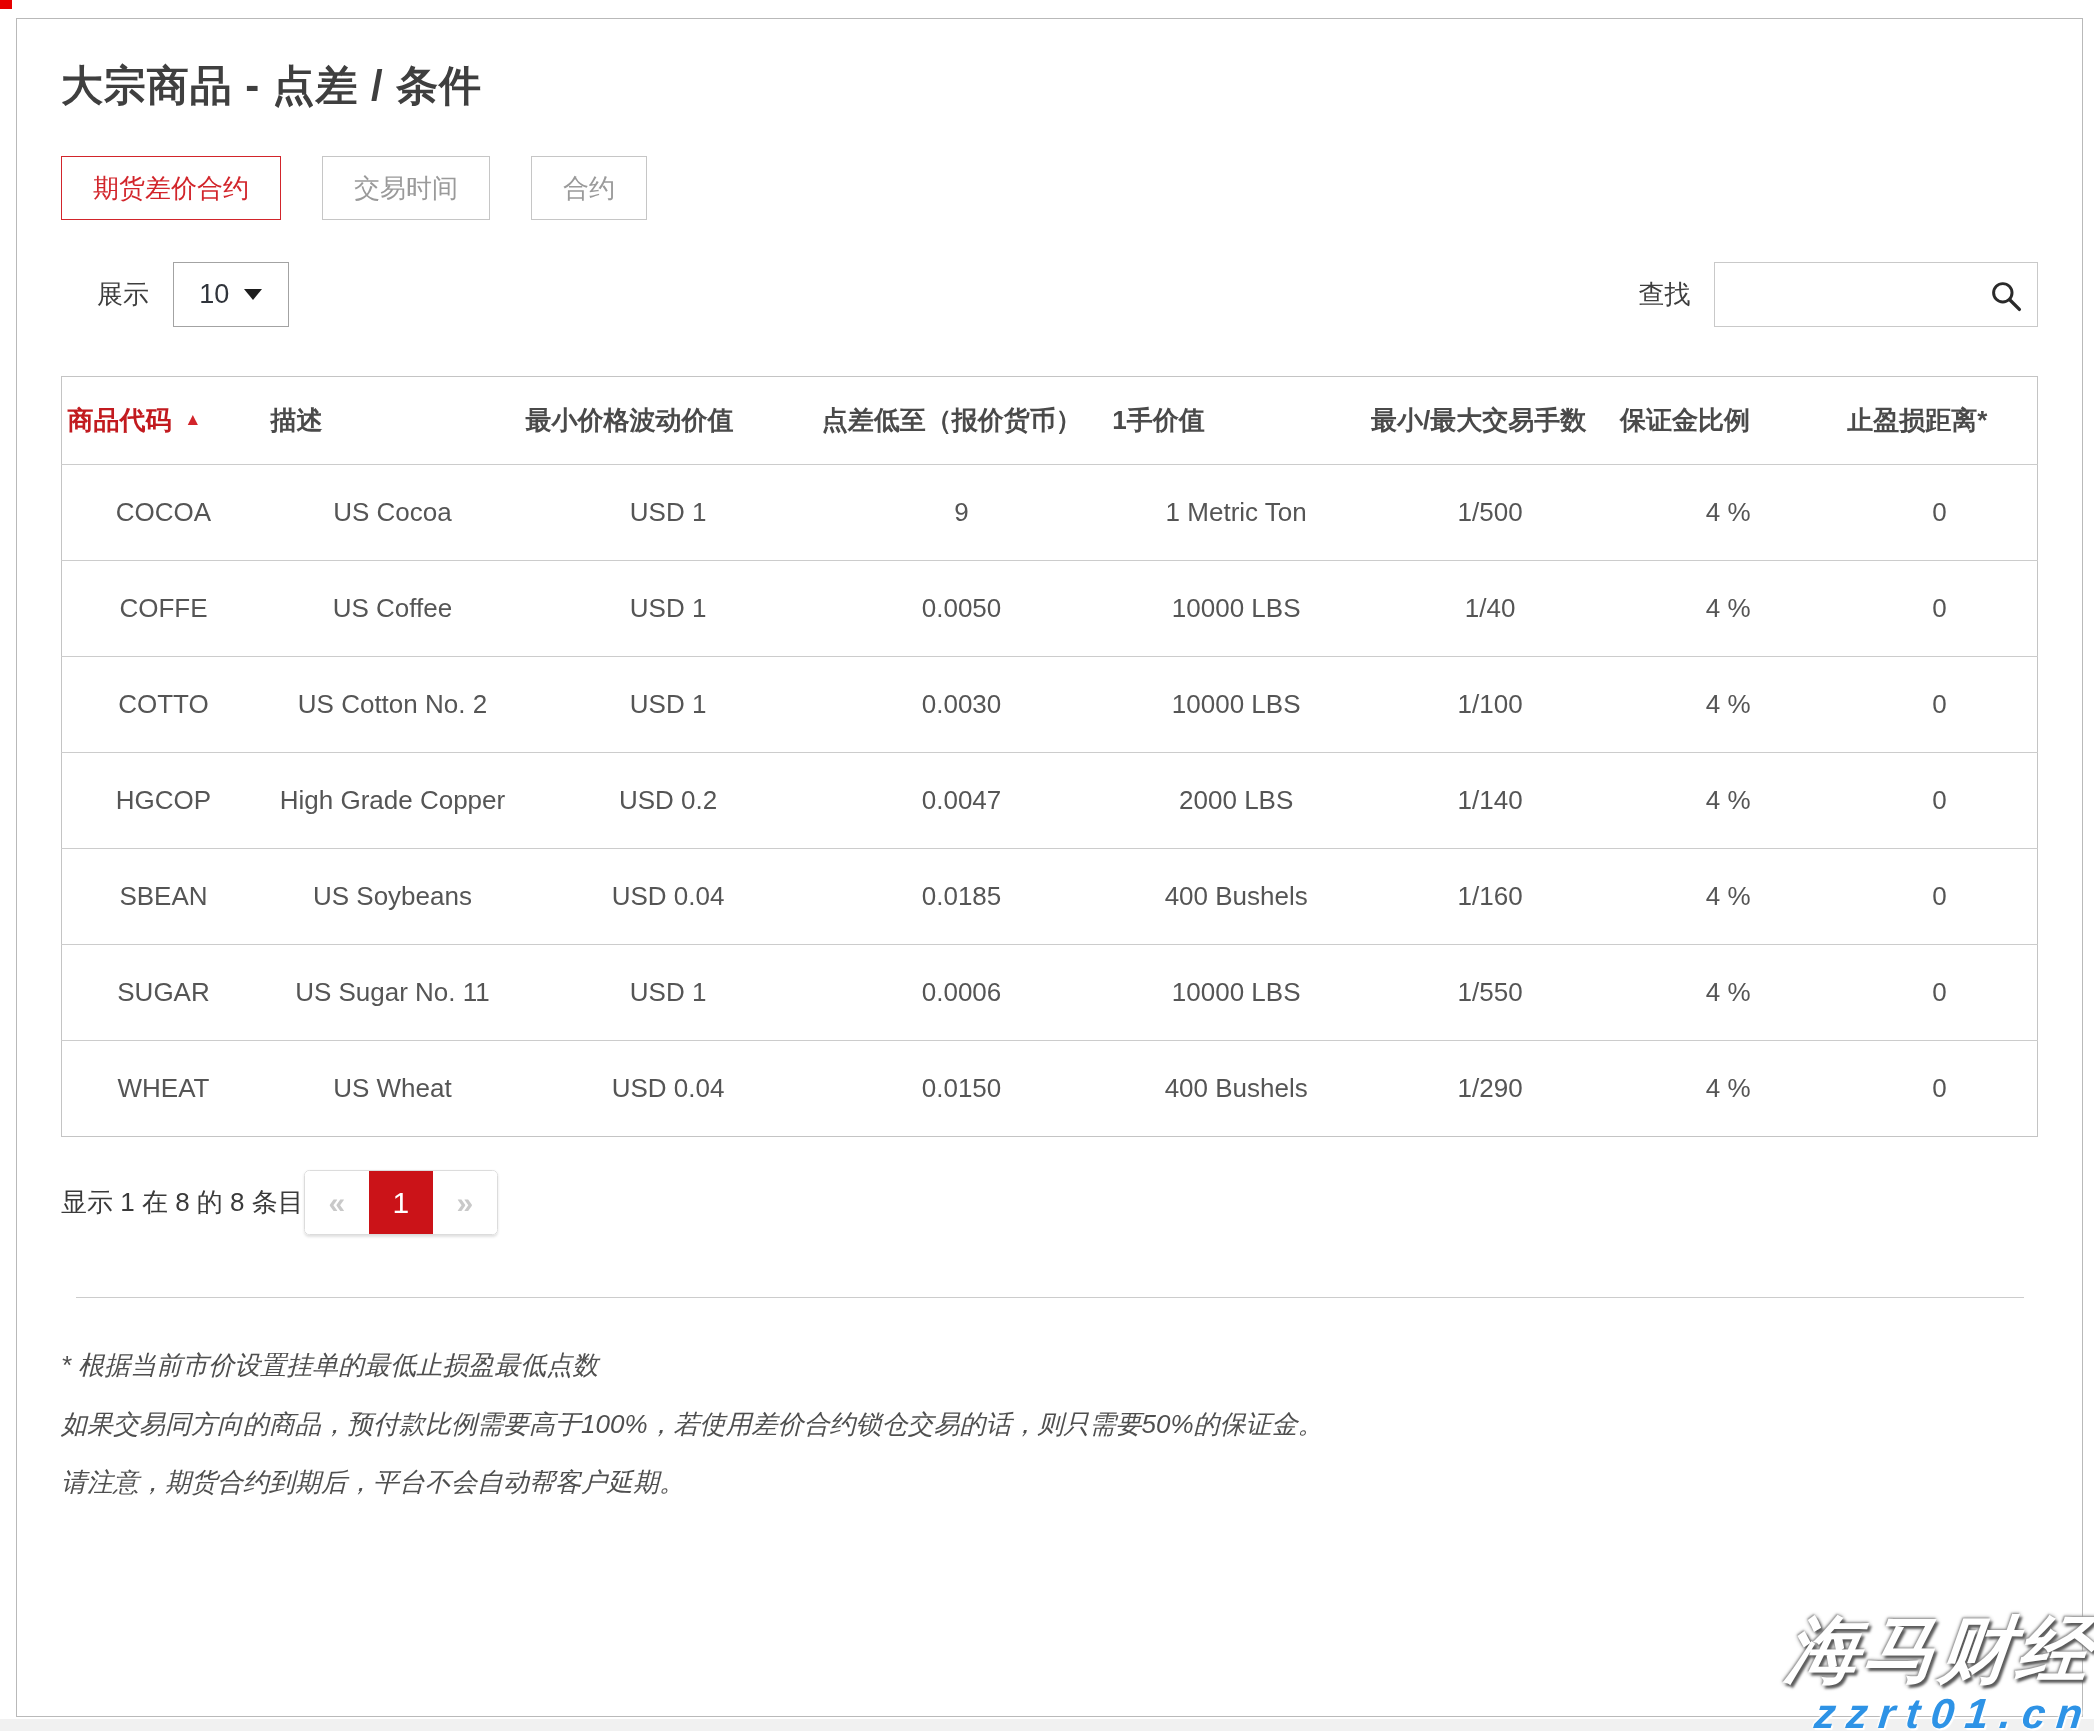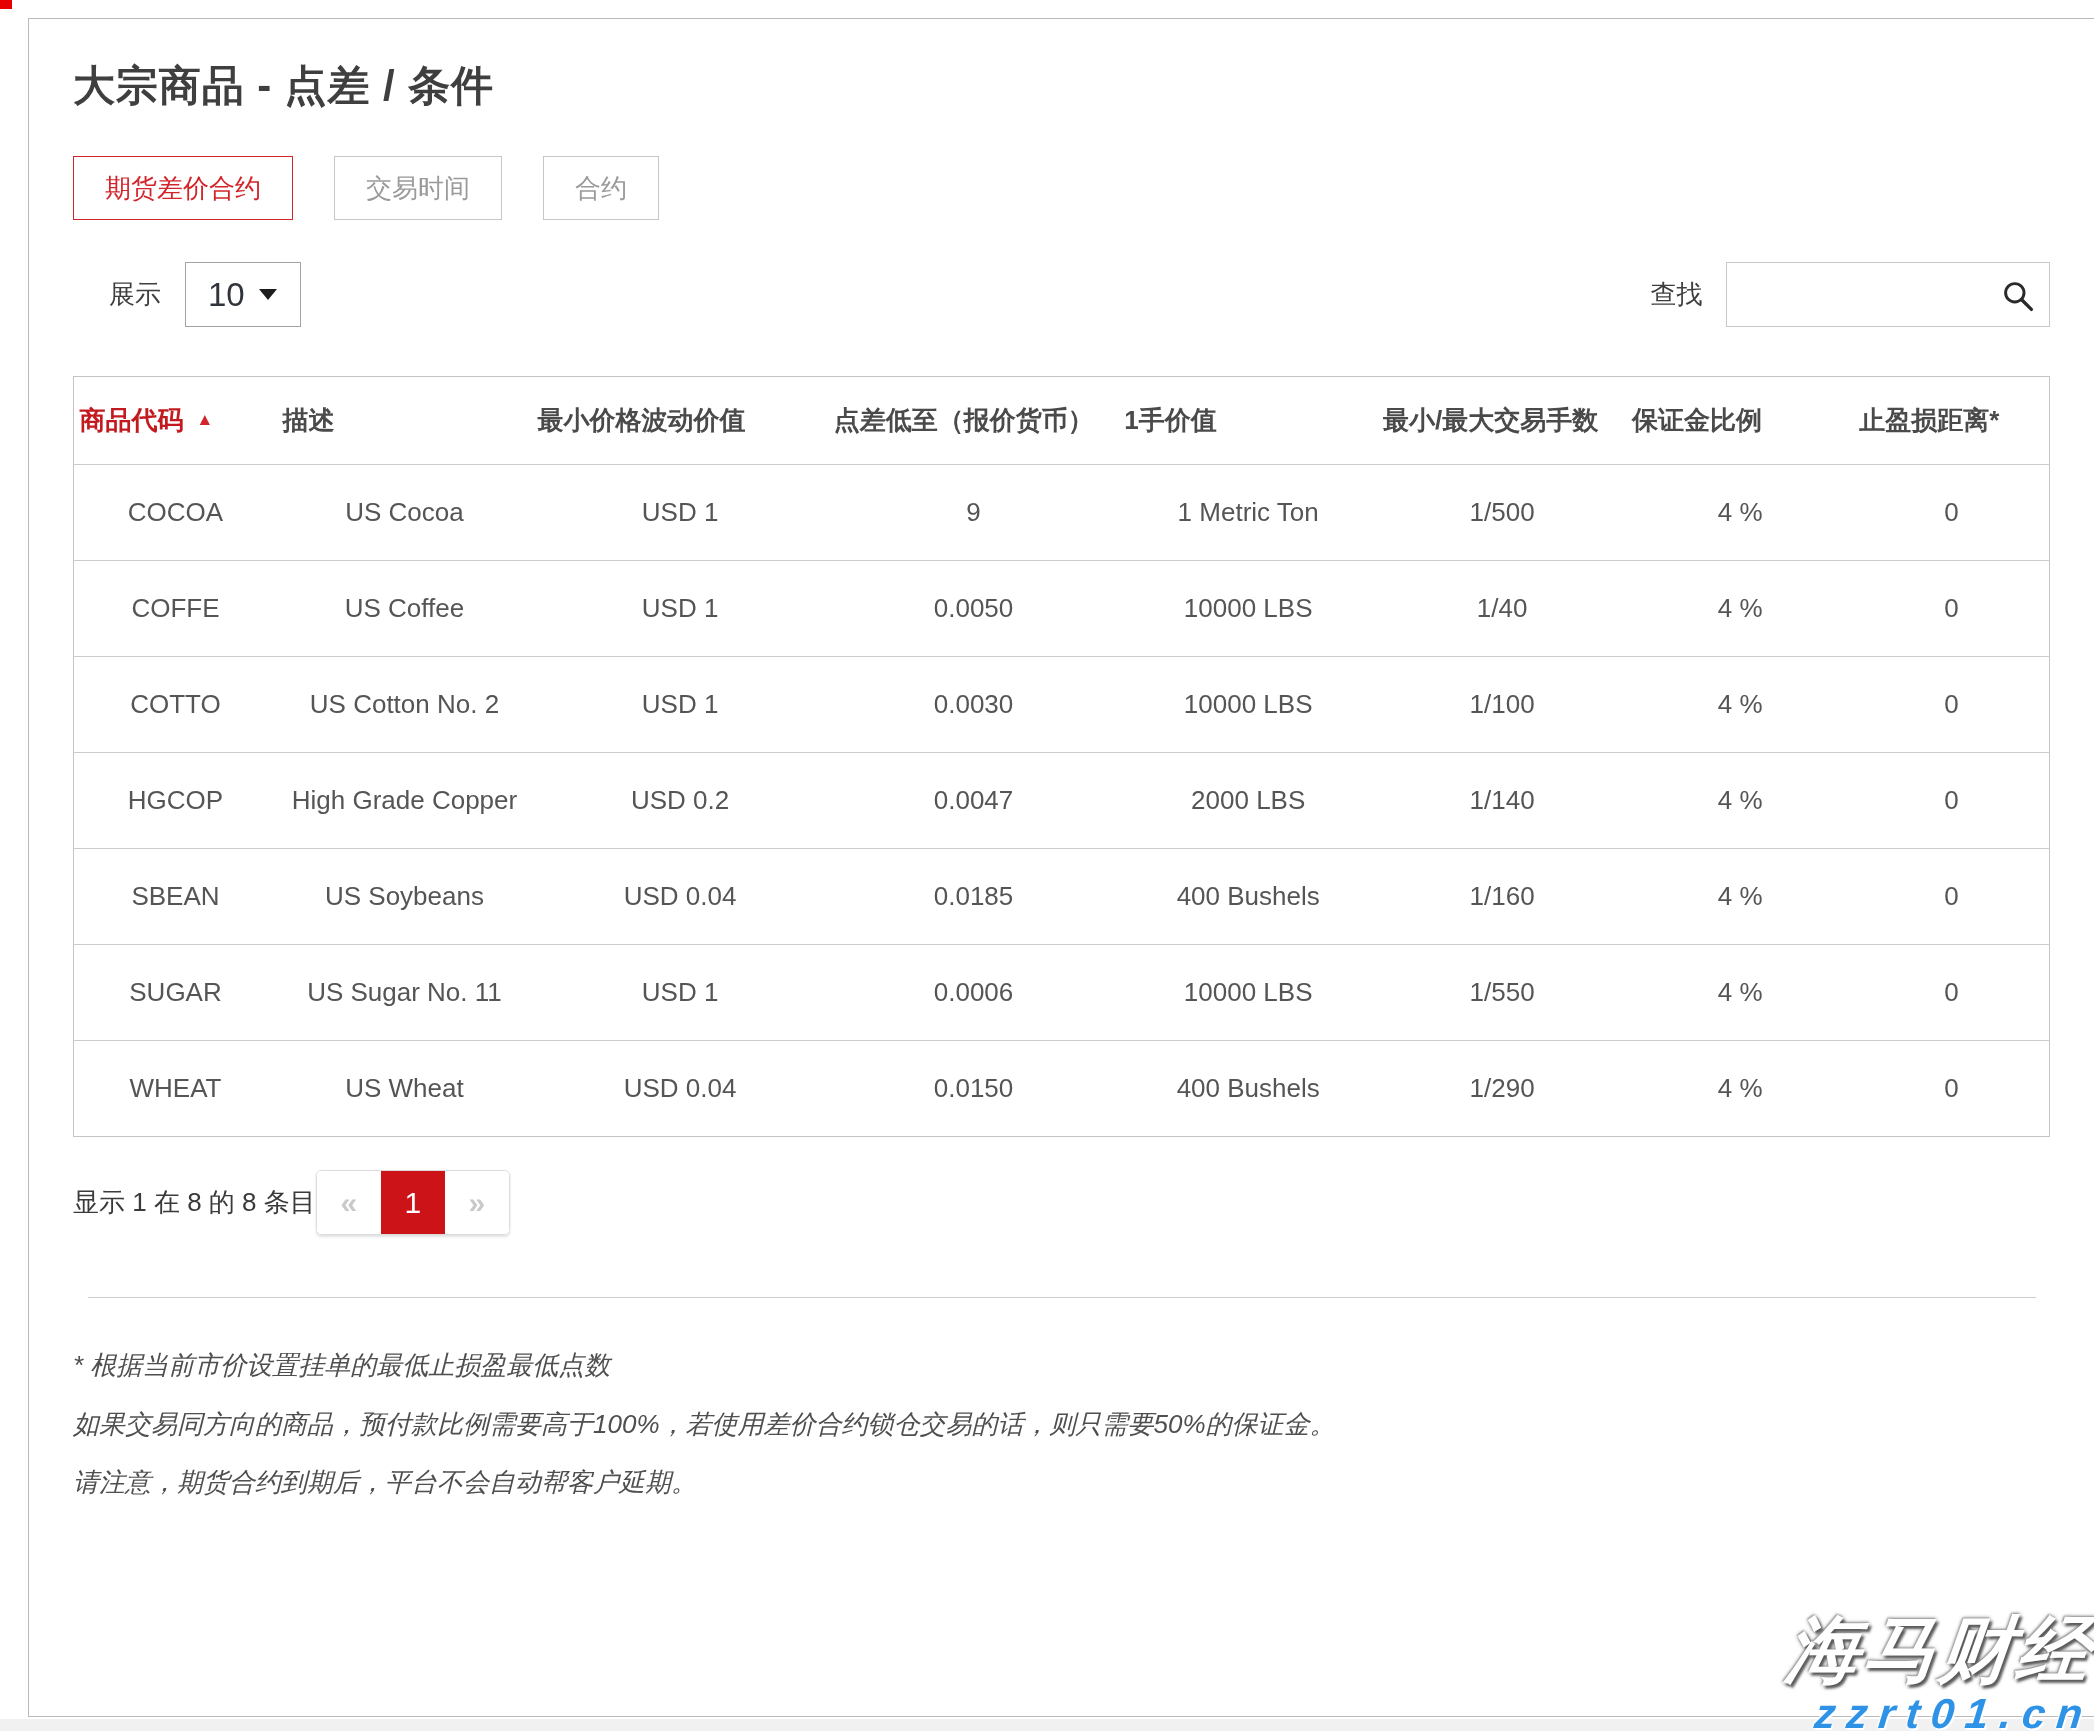--- a/index.html
+++ b/index.html
@@ -9,21 +9,21 @@
   }
   *{box-sizing:border-box;}
   html,body{margin:0;padding:0;}
   body{
     width:2095px;height:1731px;position:relative;background:#ffffff;
     font-family:"Liberation Sans","DejaVu Sans",sans-serif;
     overflow:hidden;color:#4a4a4a;
   }
   .corner-mark{position:absolute;left:0;top:0;width:11.8px;height:9px;background:#e60000;}
   .card{
-    position:absolute;left:28px;top:18px;width:2067px;height:1699px;
+    position:absolute;left:16px;top:18px;width:2067px;height:1699px;
     background:#fff;border:1.8px solid #b9b9b9;padding:40px 44px 0 44px;
   }
   .bottom-strip{position:absolute;left:0;top:1719px;width:2095px;height:11.8px;background:#f1f1f1;}
 
   .page-title{
     margin:0;font-size:42px;line-height:53px;font-weight:bold;color:#3f3f3f;letter-spacing:0.9px;
   }
 
   .tabs{display:flex;gap:41px;margin-top:44px;}
   .tab{
@@ -32,21 +32,21 @@
   }
   .tab.active{border:1.8px solid var(--accent-red);color:var(--accent-red);}
 
   .controls{display:flex;justify-content:space-between;align-items:center;margin-top:42px;margin-left:36px;}
   .ctl-left,.ctl-right{display:flex;align-items:center;gap:23.6px;}
   .ctl-label{font-size:26px;color:#3e3e3e;}
   .page-size{
     width:116px;height:65px;border:0.9px solid #a3a3a3;display:flex;align-items:center;
     justify-content:center;gap:14.5px;background:#fff;cursor:pointer;
   }
-  .page-size .val{font-size:33px;color:#30343b;}
+  .page-size .val{font-size:27px;color:#30343b;}
   .caret-down{width:0;height:0;border-left:9px solid transparent;border-right:9px solid transparent;border-top:11.8px solid #1d1d1d;}
   .search-box{position:relative;width:324px;height:65px;border:1.8px solid #c9c9c9;background:#fff;}
   .search-box input{
     position:absolute;inset:0;border:none;outline:none;width:100%;height:100%;
     padding:0 55px 0 16.4px;font-size:26px;color:#333;background:transparent;
     font-family:"Liberation Sans","DejaVu Sans",sans-serif;
   }
   .search-icon{position:absolute;right:12.7px;top:15.5px;width:35px;height:35px;pointer-events:none;}
 
   table.spread{width:100%;margin-top:49px;border-collapse:collapse;border:1.8px solid #c4c4c4;table-layout:fixed;}

